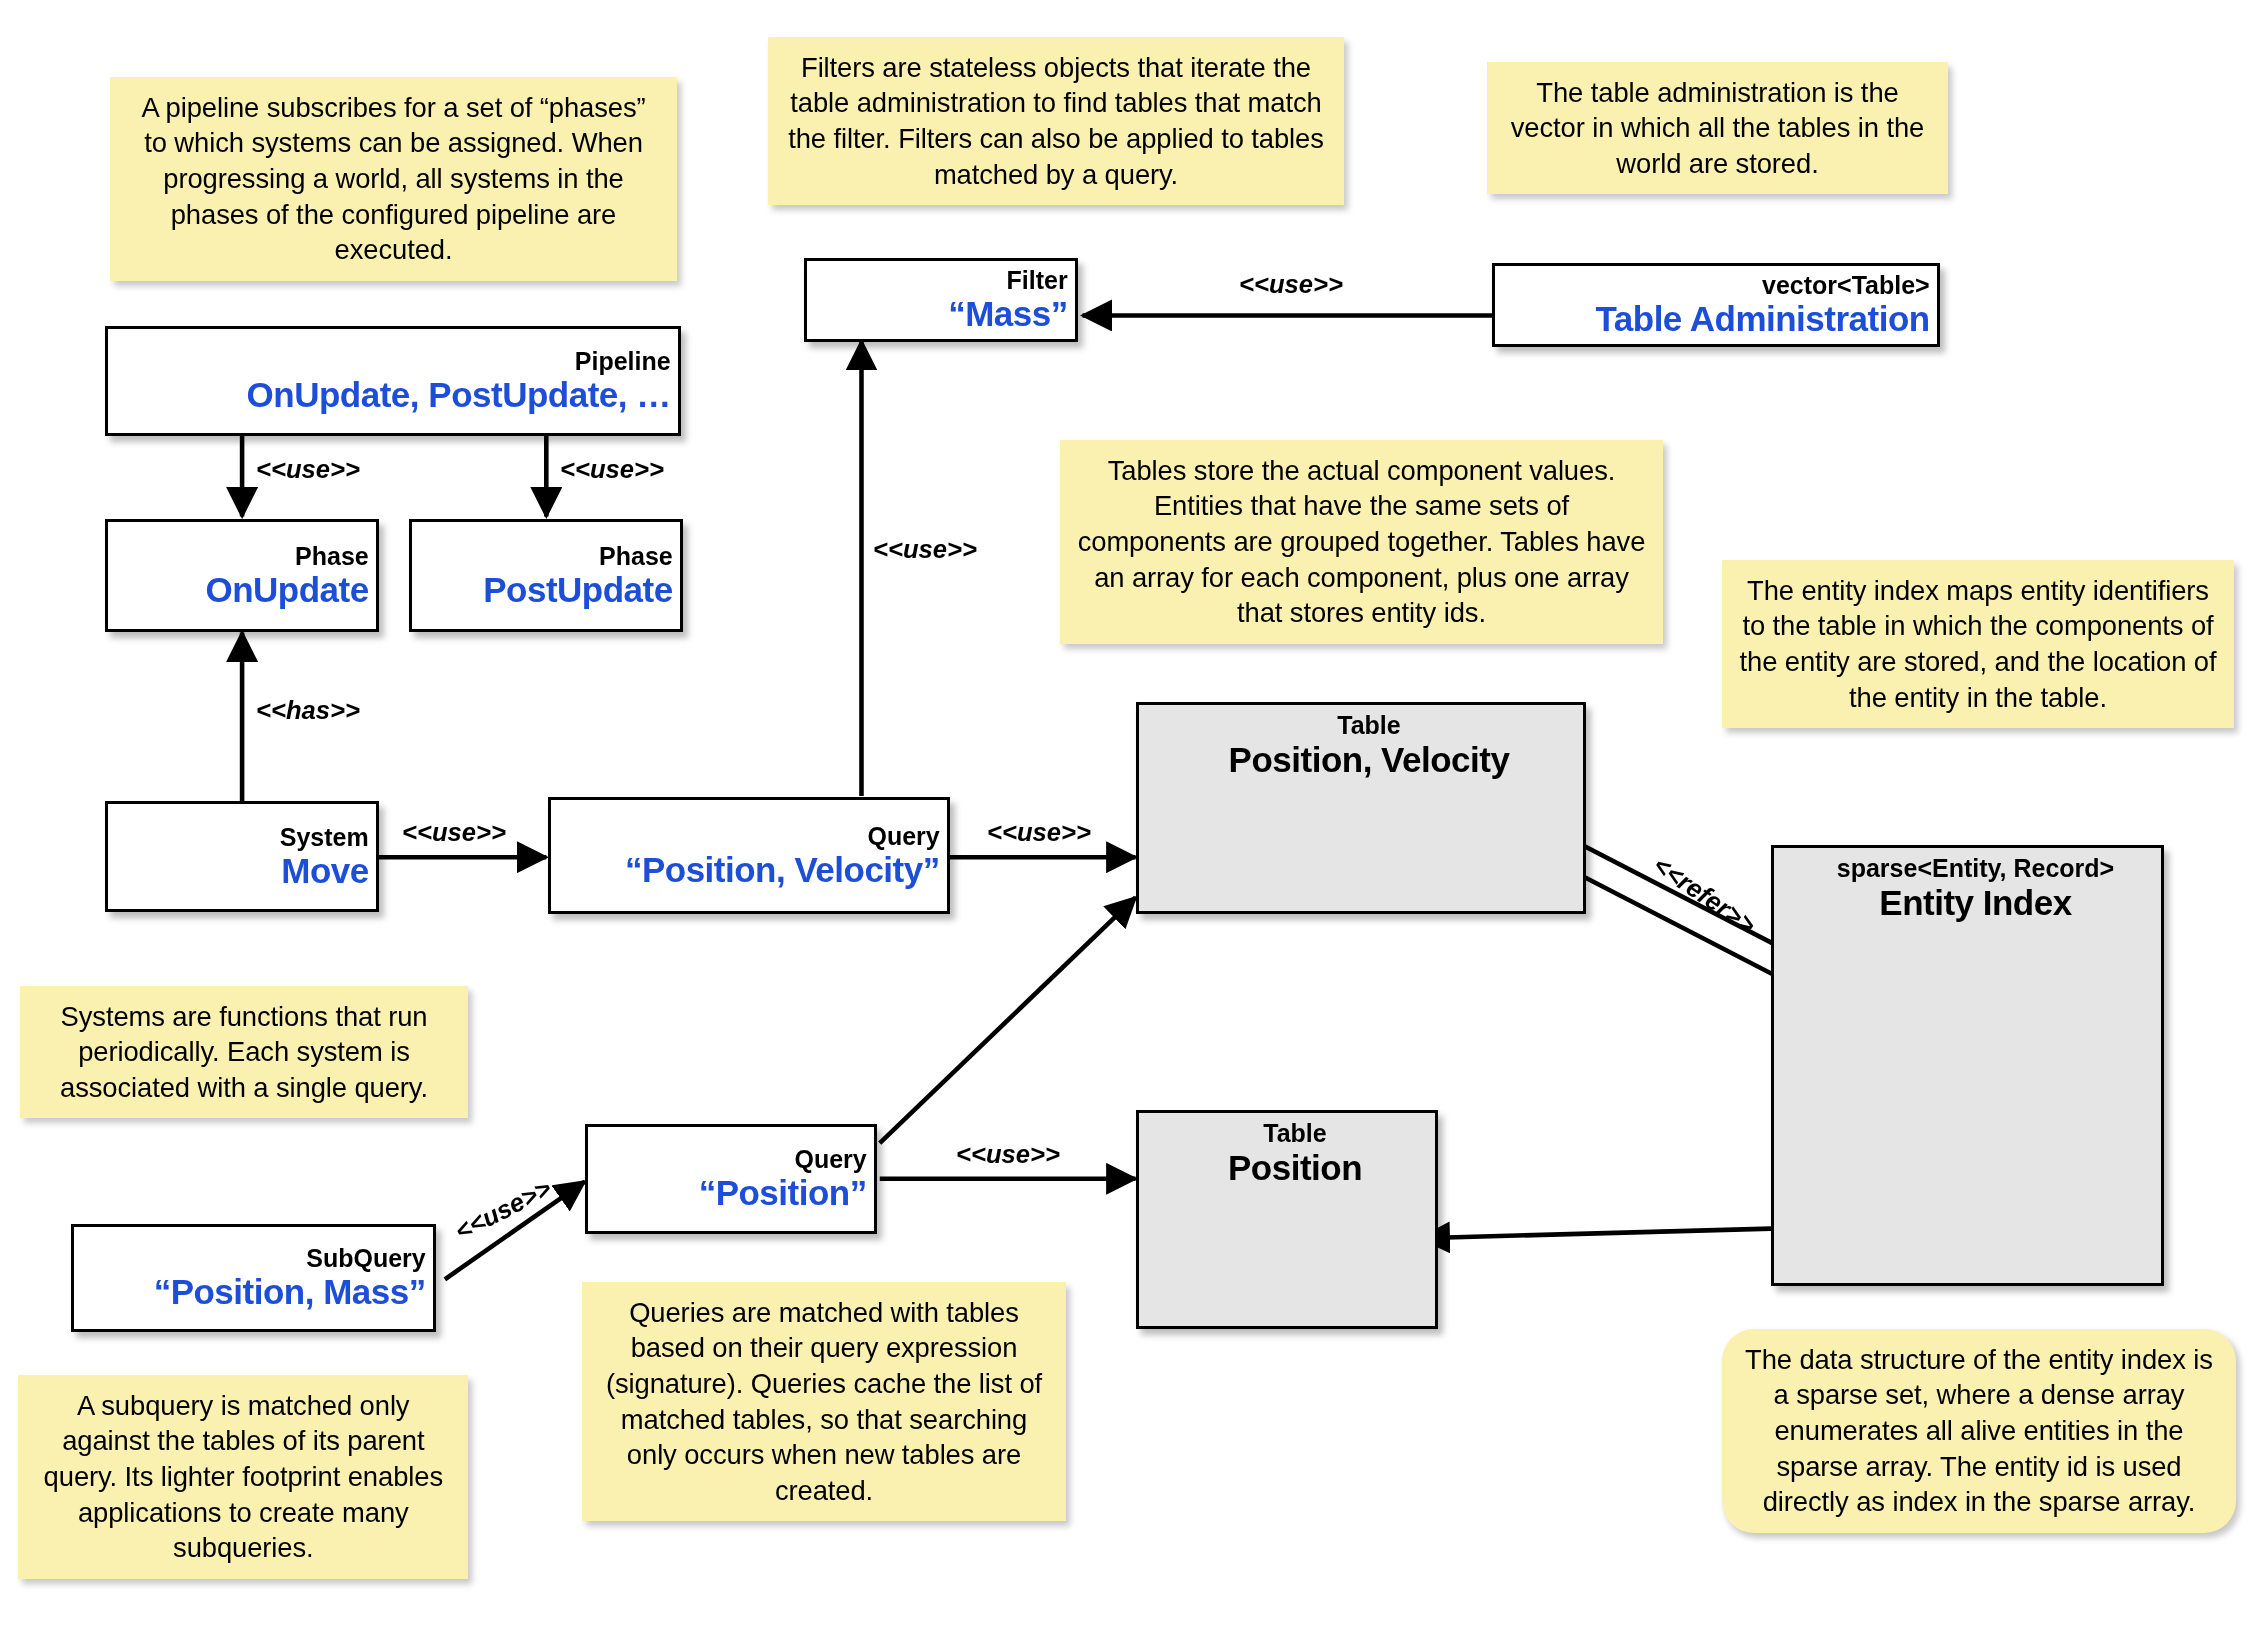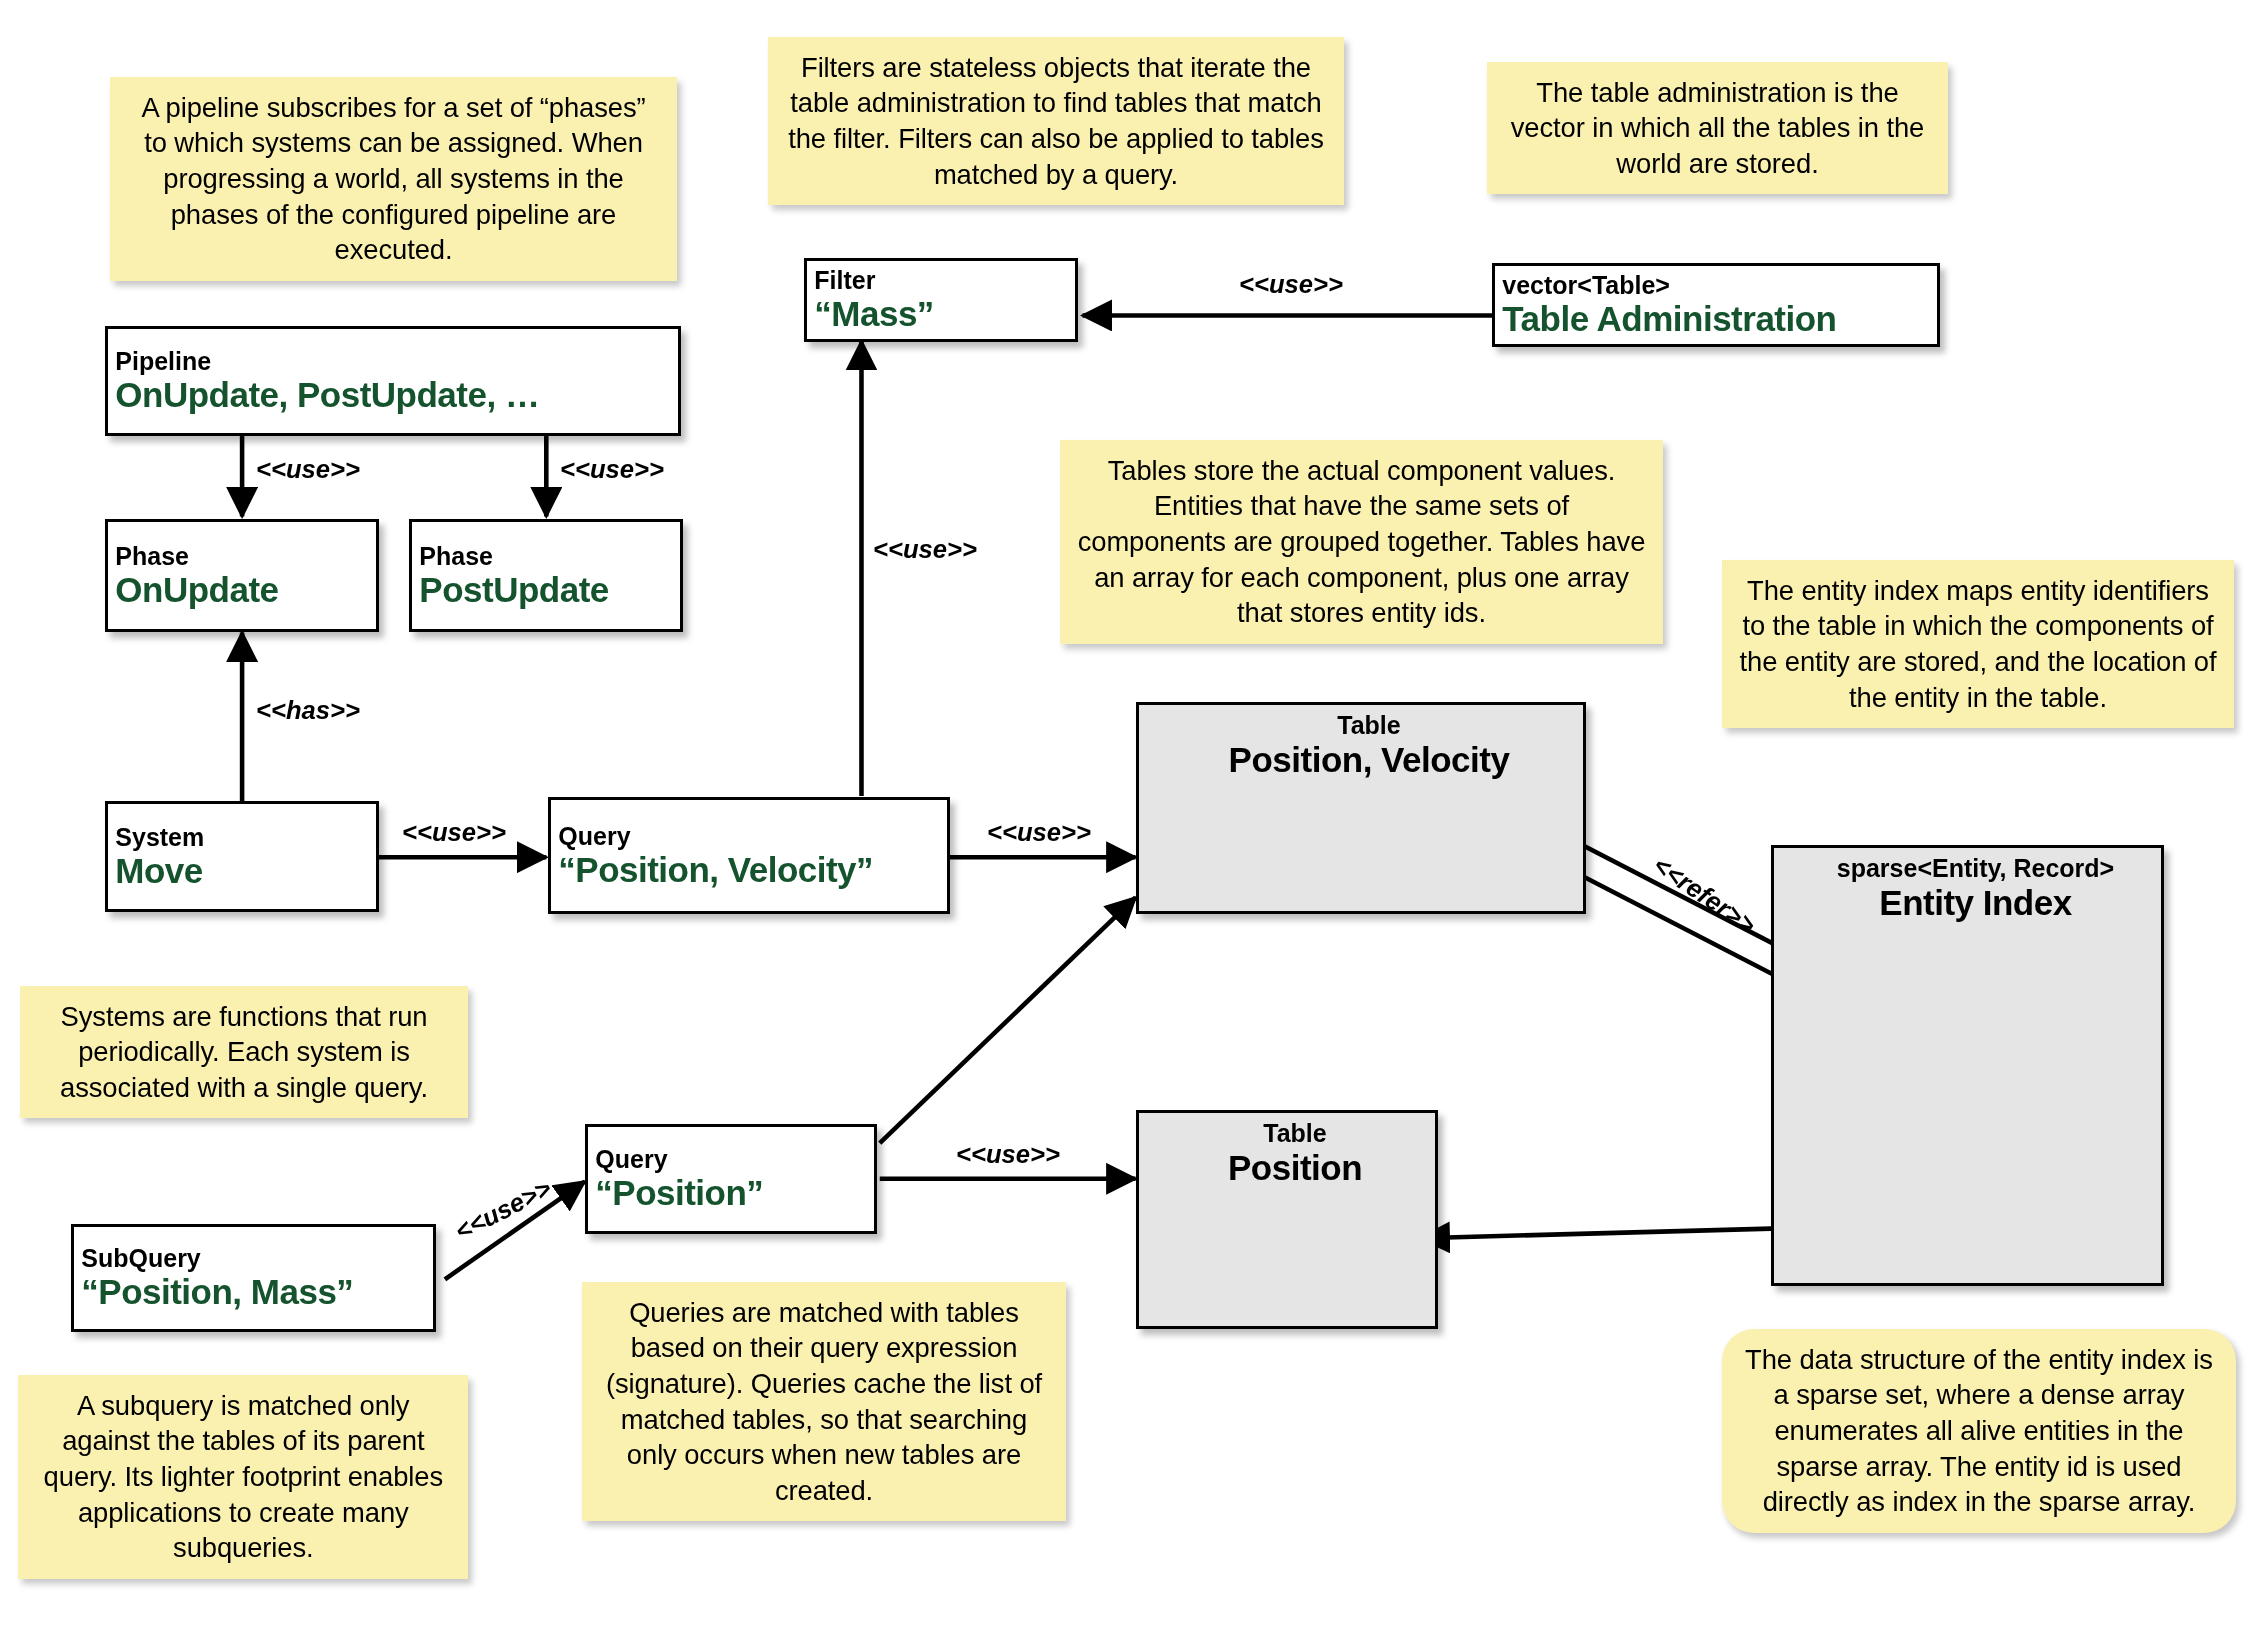--- a/index.html
+++ b/index.html
@@ -37,36 +37,36 @@
   }
   
   .box {
     position: absolute;
     background: #ffffff;
     border: 3.7px solid #000000;
     box-sizing: border-box;
     box-shadow: 4.6px 5.5px 6.4px rgba(0,0,0,0.26);
     display: flex;
     flex-direction: column;
-    align-items: flex-start;
+    align-items: flex-end;
     justify-content: center;
     text-align: center;
     padding: 3.7px 7.3px;
   }
   .box .stereo {
     font-size: 25px;
     font-weight: 700;
     line-height: 1.12;
     color: #000;
   }
   .box .title {
     font-size: 35px;
     font-weight: 700;
     line-height: 1.12;
-    color: #14532d;
+    color: #1d4ed8;
     letter-spacing: -0.5px;
   }
   
   .tablebox {
     position: absolute;
     background: #e5e5e5;
     border: 3.7px solid #000000;
     box-sizing: border-box;
     box-shadow: 4.6px 5.5px 6.4px rgba(0,0,0,0.26);
     padding-left: 16px;

